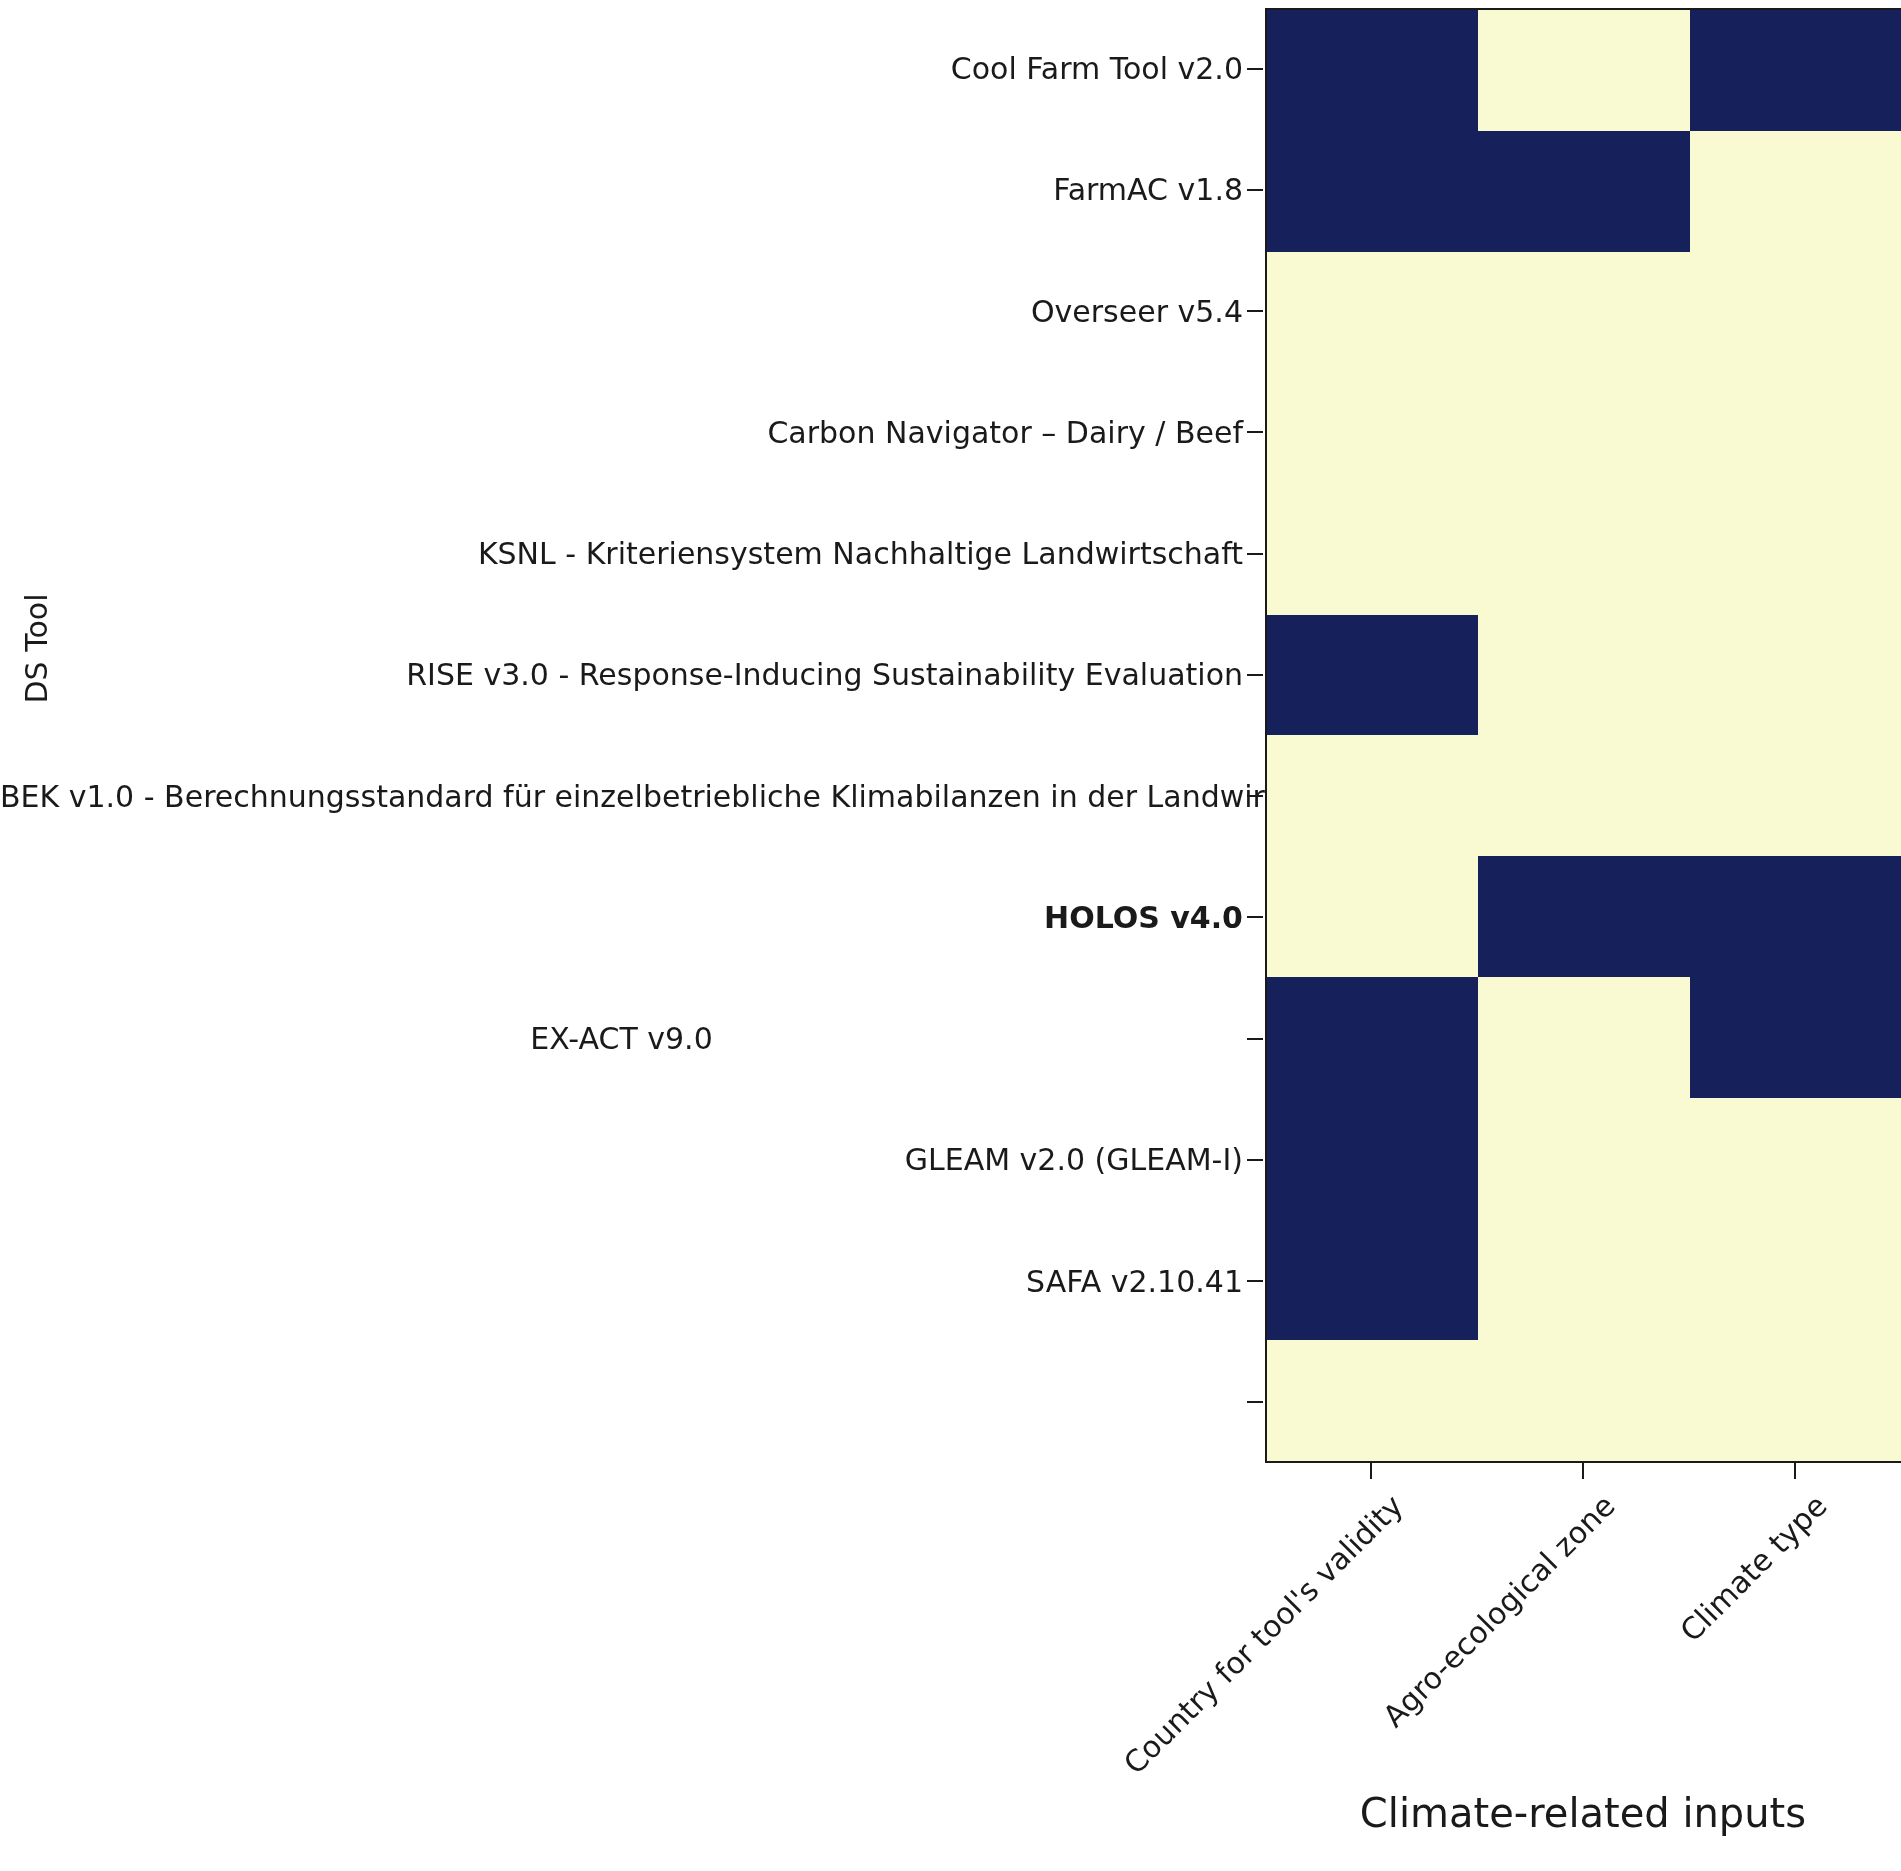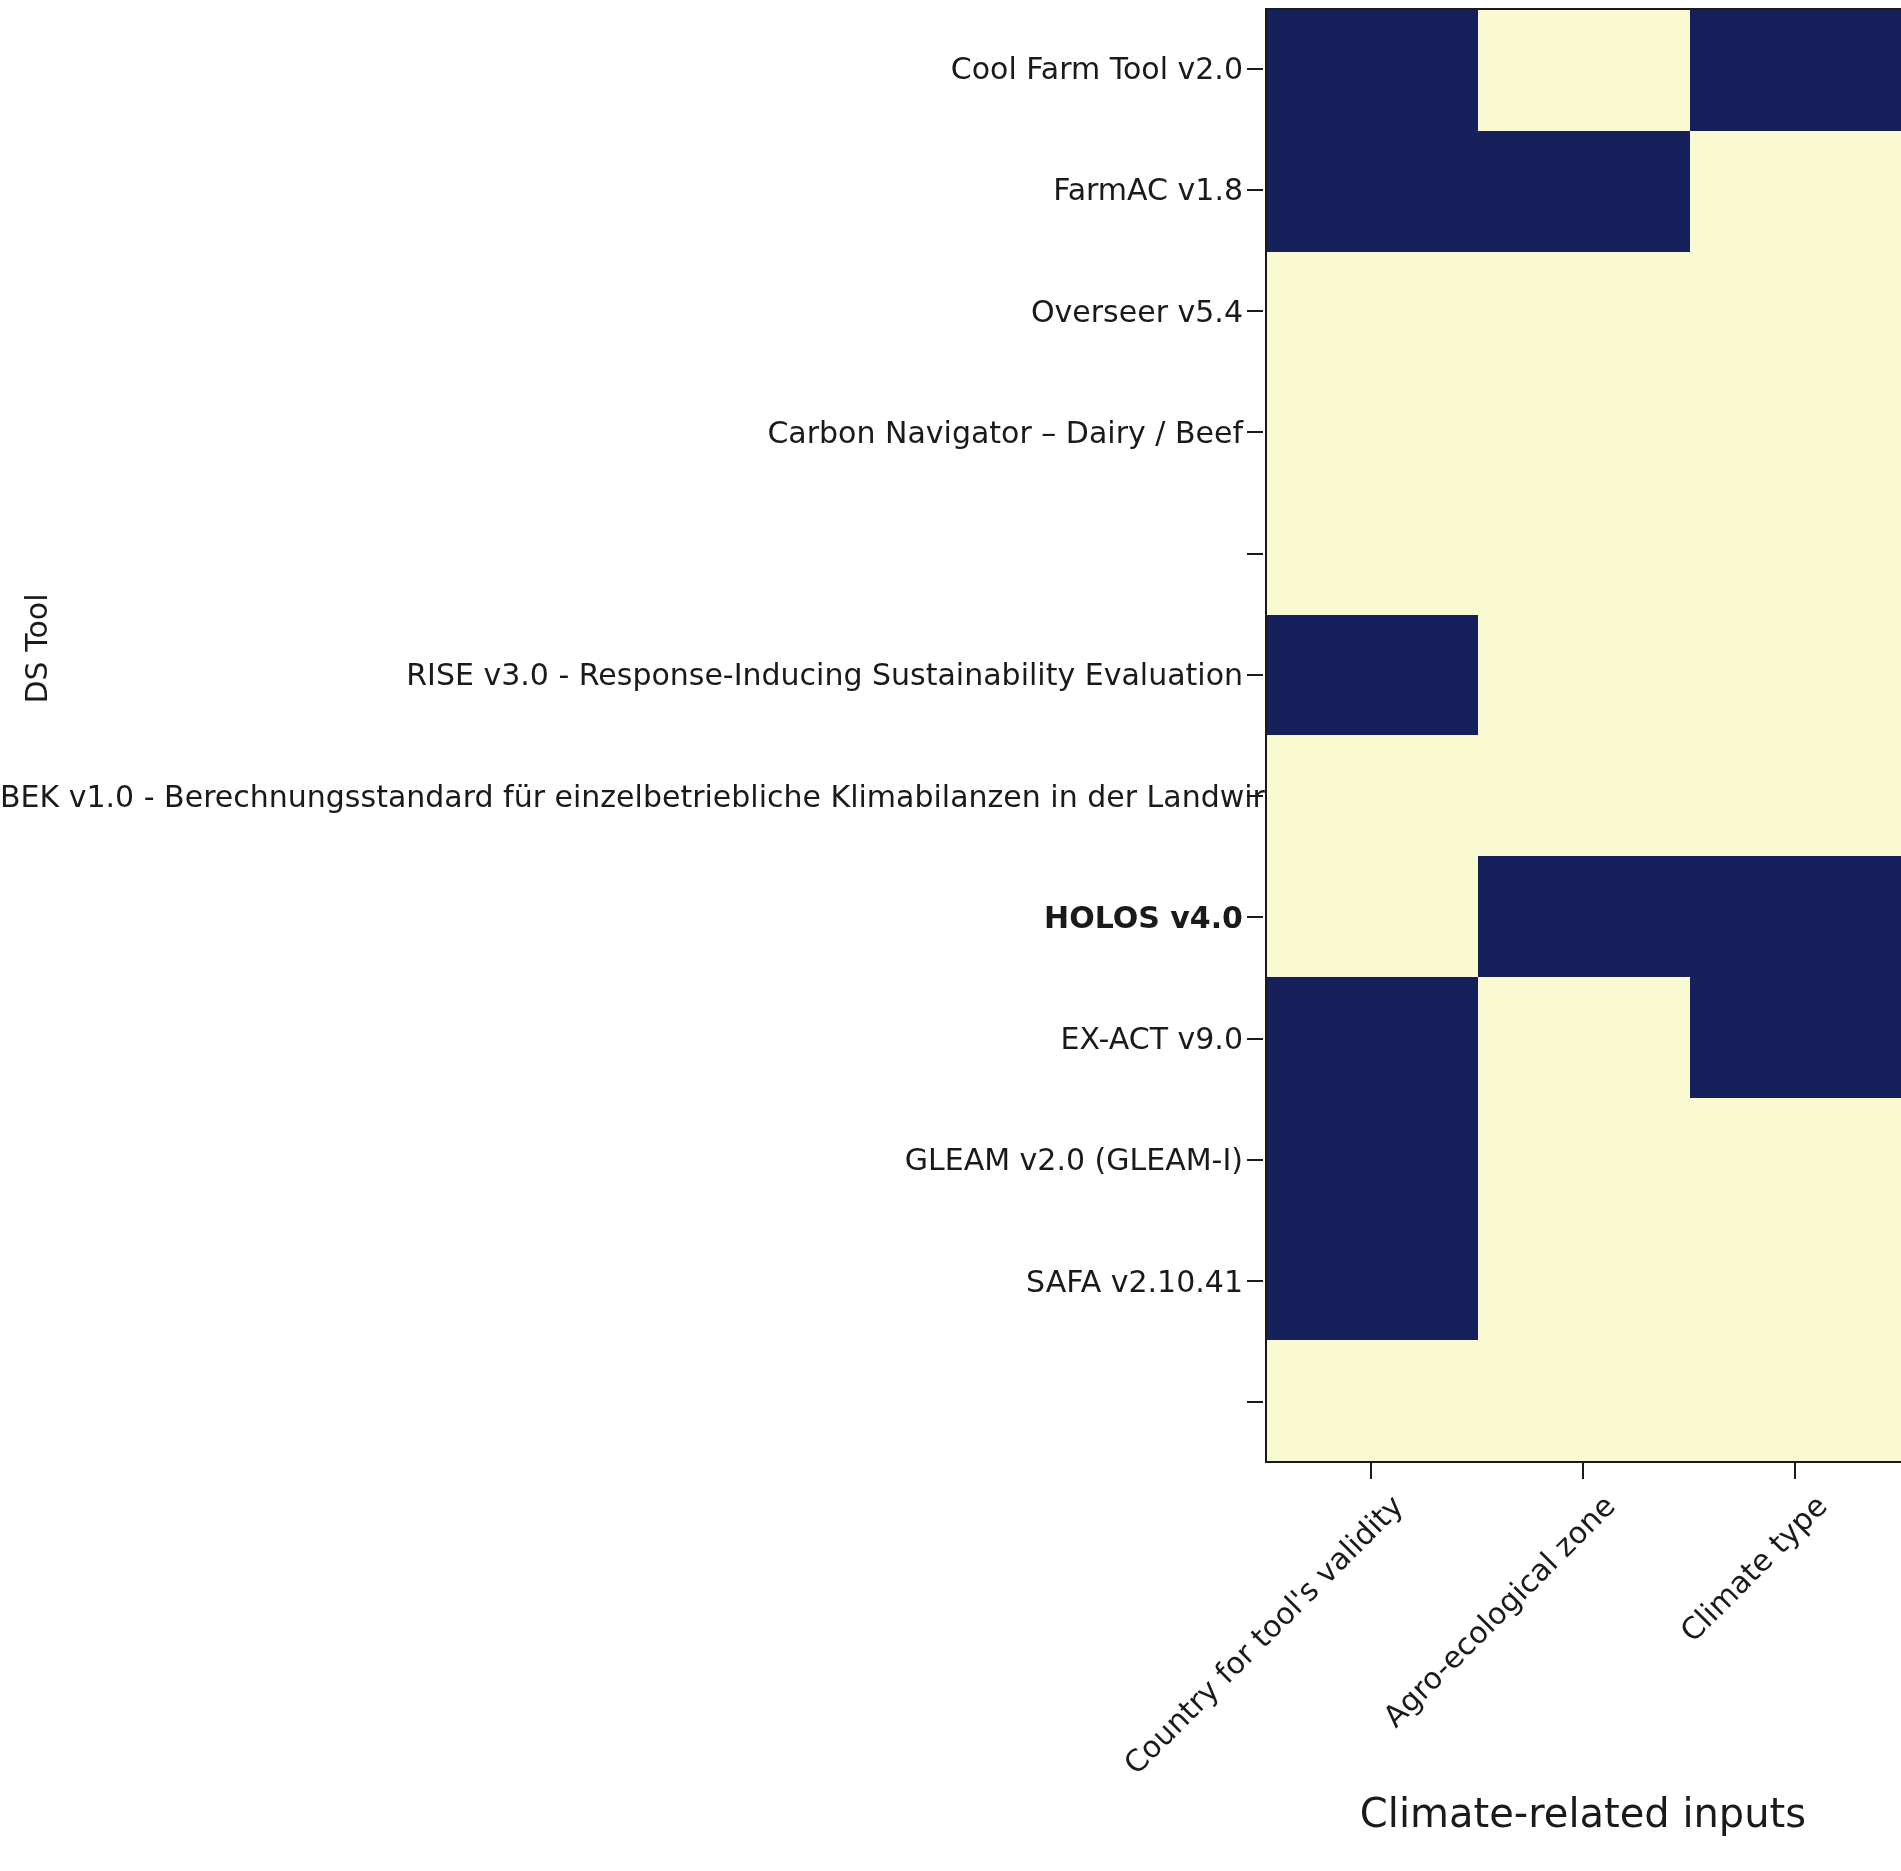--- a/index.html
+++ b/index.html
@@ -103,28 +103,29 @@
 
   <div id="rowlabels">
       <div class="rowlabel" style="top: 0px;">Cool Farm Tool v2.0</div>
       <div class="ytick" style="top: 59.625px;"></div>
       <div class="rowlabel" style="top: 121.25px;">FarmAC v1.8</div>
       <div class="ytick" style="top: 180.875px;"></div>
       <div class="rowlabel" style="top: 242.5px;">Overseer v5.4</div>
       <div class="ytick" style="top: 302.125px;"></div>
       <div class="rowlabel" style="top: 363.75px;">Carbon Navigator – Dairy / Beef</div>
       <div class="ytick" style="top: 423.375px;"></div>
+      <div class="rowlabel" style="top: 485px;">KSNL - Kriteriensystem Nachhaltige Landwirtschaft</div>
       <div class="ytick" style="top: 544.625px;"></div>
       <div class="rowlabel" style="top: 606.25px;">RISE v3.0 - Response-Inducing Sustainability Evaluation</div>
       <div class="ytick" style="top: 665.875px;"></div>
       <div class="rowlabel" style="top: 727.5px;">BEK v1.0 - Berechnungsstandard für einzelbetriebliche Klimabilanzen in der Landwirtschaft</div>
       <div class="ytick" style="top: 787.125px;"></div>
       <div class="rowlabel" style="top: 848.75px; font-weight: bold;">HOLOS v4.0</div>
       <div class="ytick" style="top: 908.375px;"></div>
-      <div class="rowlabel" style="top: 970px;">EX-ACT v9.0</div>
+      <div class="rowlabel" style="top: 970px; text-align: center;">EX-ACT v9.0</div>
       <div class="ytick" style="top: 1029.62px;"></div>
       <div class="rowlabel" style="top: 1091.25px;">GLEAM v2.0 (GLEAM-I)</div>
       <div class="ytick" style="top: 1150.88px;"></div>
       <div class="rowlabel" style="top: 1212.5px;">SAFA v2.10.41</div>
       <div class="ytick" style="top: 1272.12px;"></div>
       <div class="ytick" style="top: 1393.38px;"></div>
     </div>
 
   <div id="grid">
       <div class="cell" style="background: rgb(22, 33, 91);"></div>

